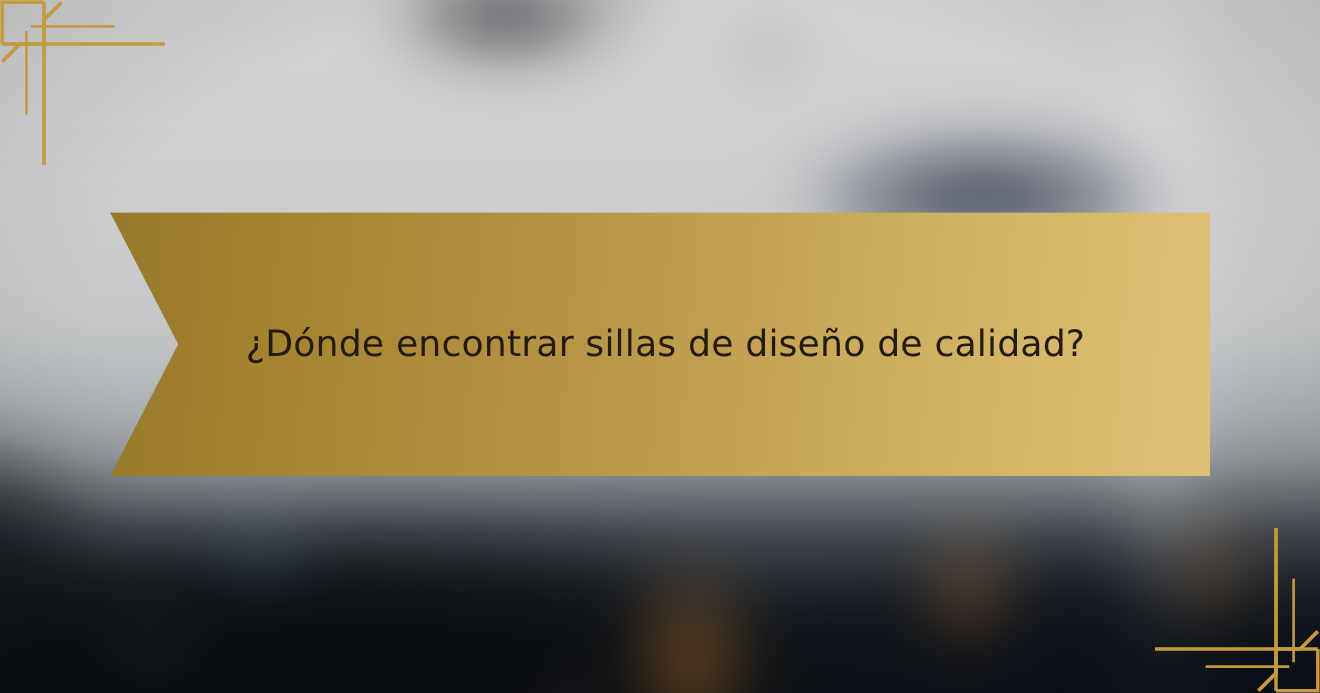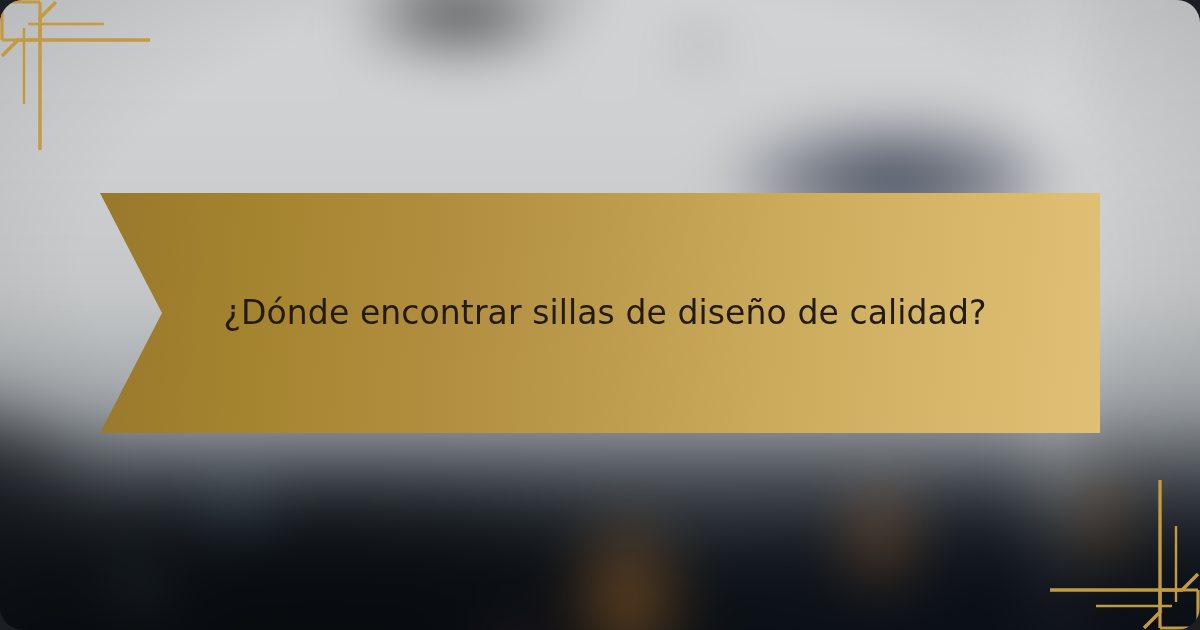--- a/index.html
+++ b/index.html
@@ -7,21 +7,20 @@
     margin: 0;
     padding: 0;
     background: #1b1f24;
   }
   .stage {
     position: relative;
     width: 1200px;
     height: 630px;
     overflow: hidden;
     font-family: "DejaVu Sans", "Liberation Sans", sans-serif;
-    border-radius: 23px;
   }
 
   
   .bg-photo {
     position: absolute;
     inset: -60px;
     background-color: #c9cacb;
     background-image:
       
       radial-gradient(ellipse 90px 130px at 52% 86%, rgba(214,132,46,0.55) 0%, rgba(214,132,46,0) 70%),

